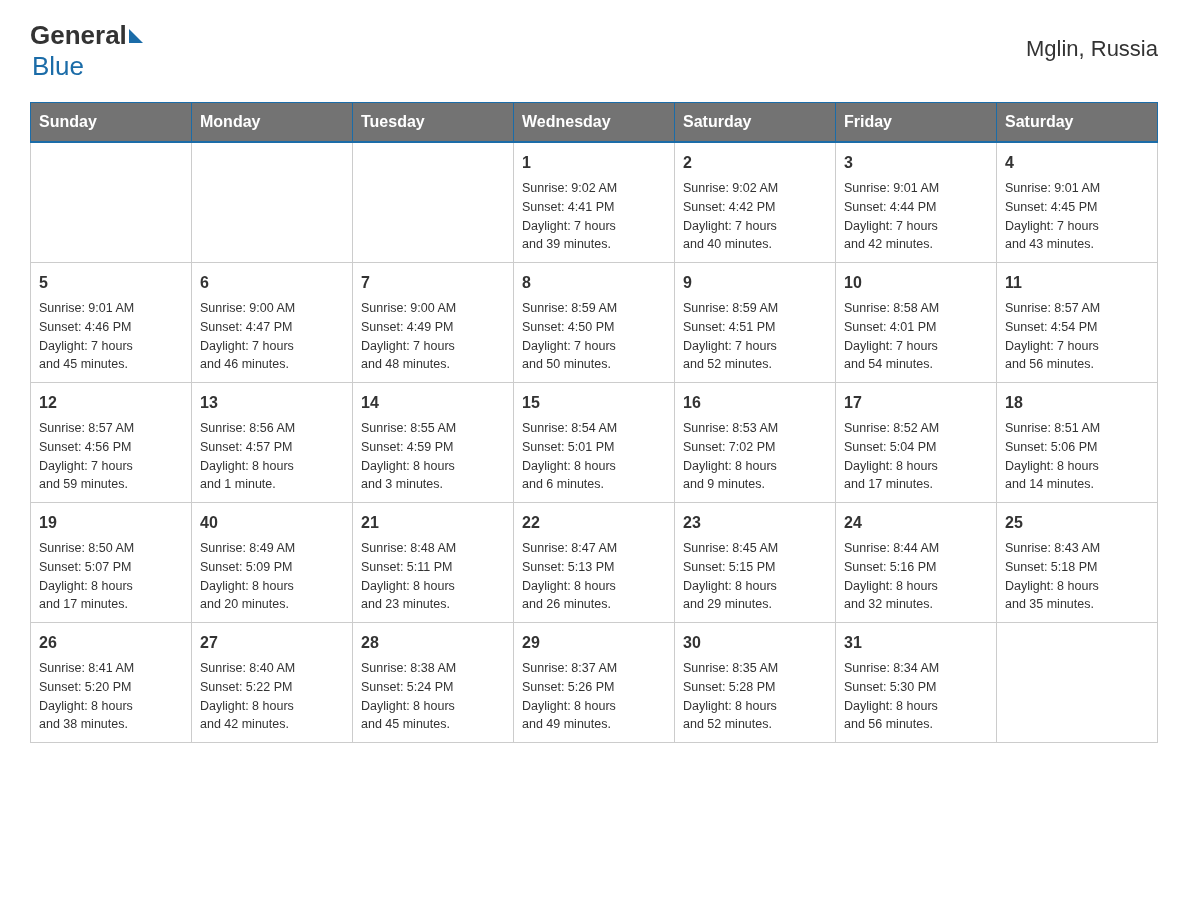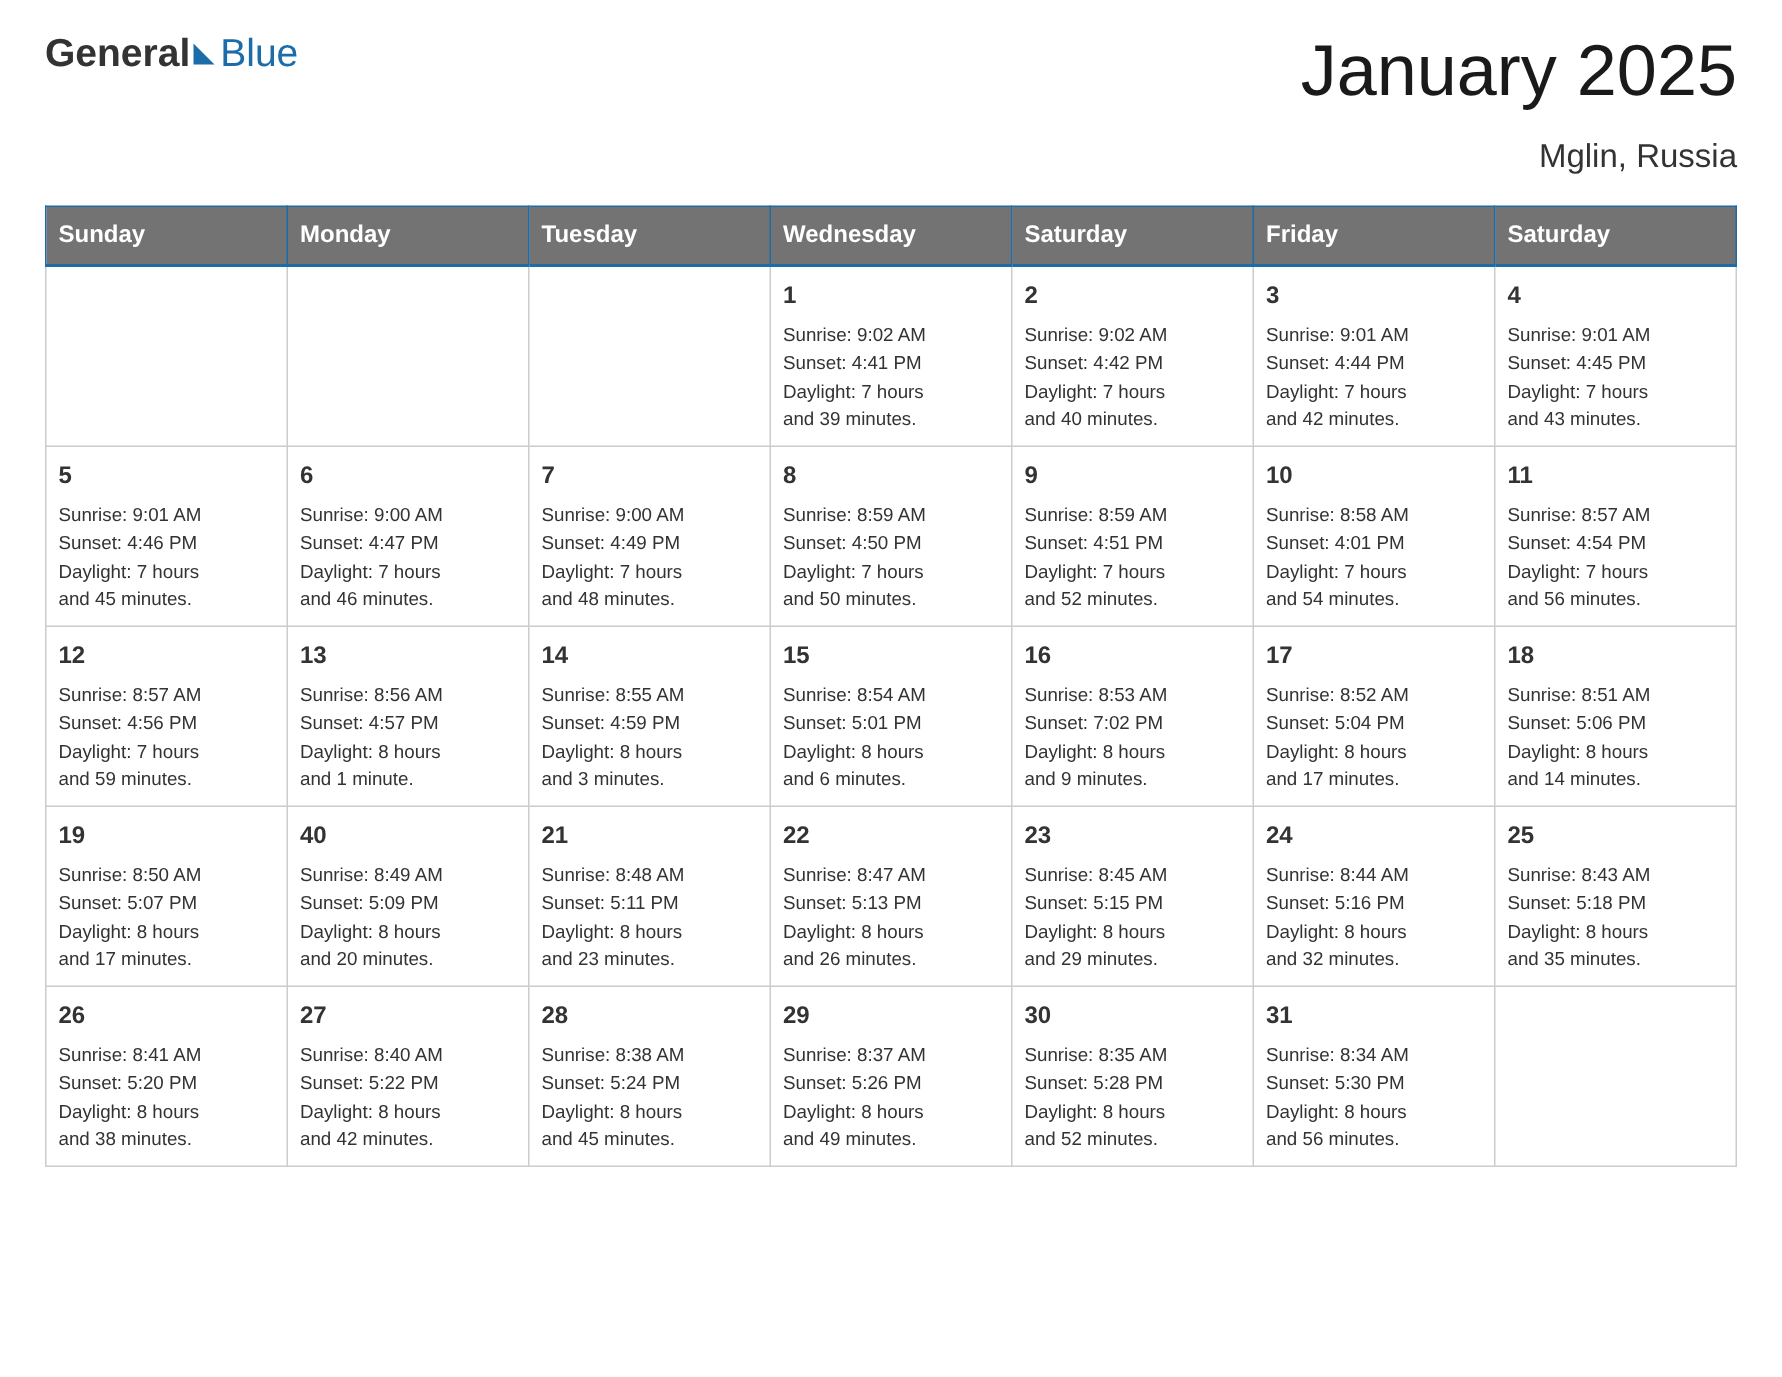--- a/index.html
+++ b/index.html
@@ -11,21 +11,21 @@
       padding: 20px 30px;
     }
     .header {
       display: flex;
       justify-content: space-between;
       align-items: flex-start;
       margin-bottom: 20px;
     }
     .logo {
       display: flex;
-      flex-direction: row;
+      flex-direction: column;
       align-items: flex-start;
     }
     .logo-text {
       display: flex;
       align-items: center;
       font-size: 26px;
       font-weight: bold;
       color: #1a1a1a;
     }
     .logo-general {
@@ -105,21 +105,20 @@
   <div class="logo">
     <div class="logo-text">
       <span class="logo-general">General</span>
       <span class="logo-triangle"></span>
     </div>
     <div style="margin-left:2px;">
       <span class="logo-blue">Blue</span>
     </div>
   </div>
   <div class="title-block">
-    <div class="calendar-title">January 2025</div>
     <div class="calendar-subtitle">Mglin, Russia</div>
   </div>
 </div>
 
 <table>
   <thead>
     <tr>
     <th>Sunday</th>
         <th>Monday</th>
         <th>Tuesday</th>

